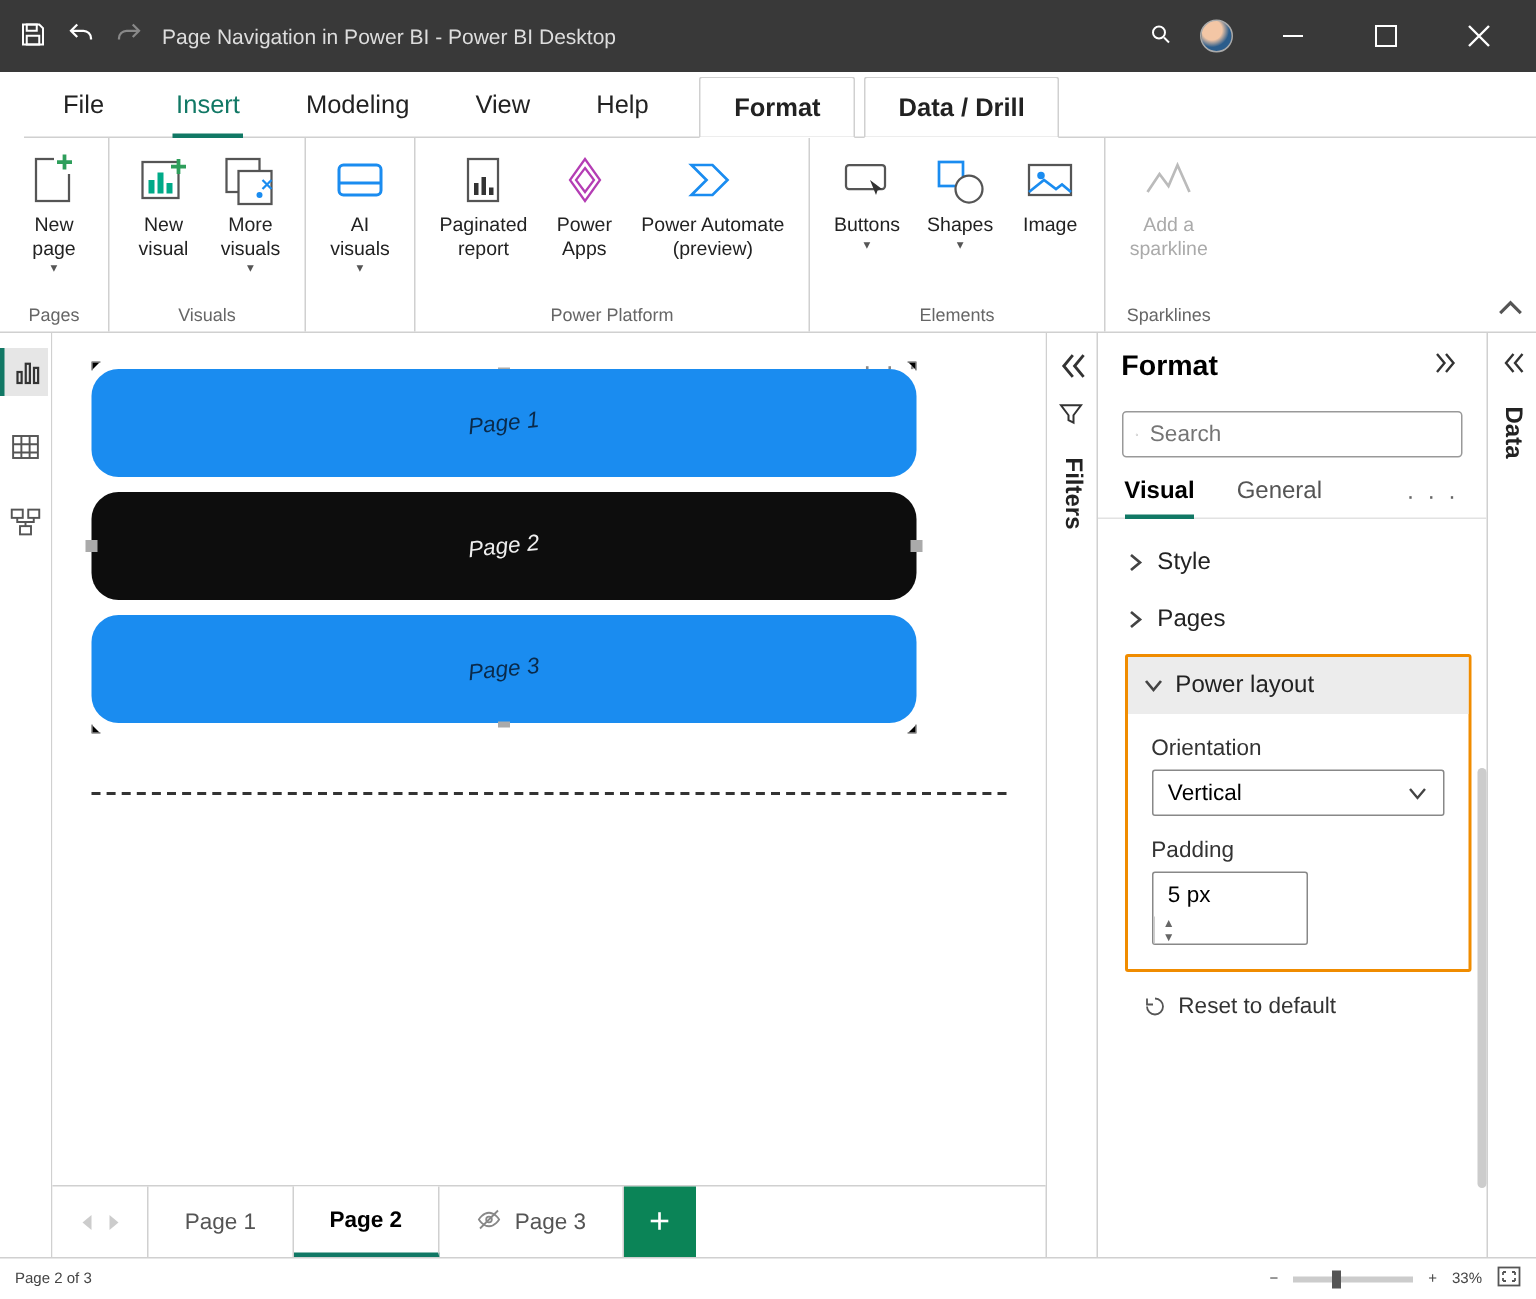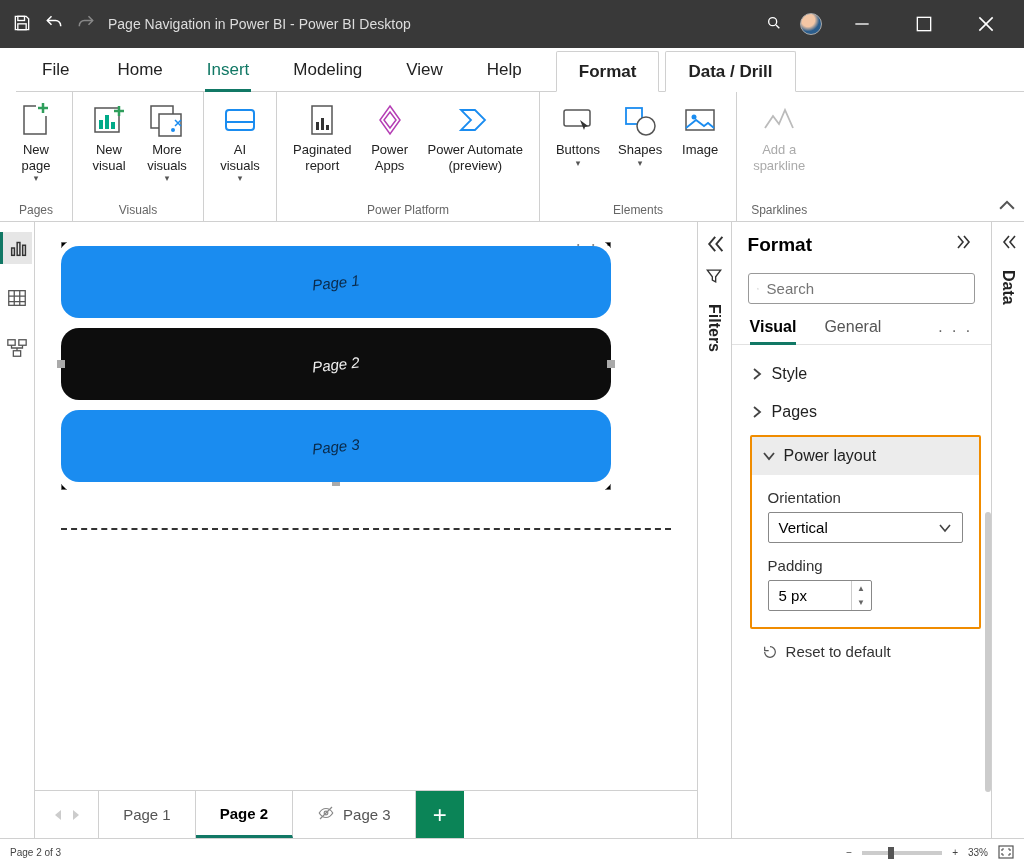--- a/index.html
+++ b/index.html
@@ -70,21 +70,21 @@
   .subtabs .stab.active::after { content:""; position:absolute; left:0; right:0; bottom:-1px; height:3px; background:#117865; }
   .subtabs .more { margin-left:auto; color:#666; letter-spacing:2px; font-size:16px; cursor:pointer;}
   .sectionlist { flex:1; overflow:auto; padding: 10px 2px 10px 14px; }
   .section { padding: 10px 4px; font-size:16px; color:#222; display:flex; align-items:center; gap:8px; cursor:pointer; }
   .section svg { width:14px; height:14px; }
   .highlight { border:2px solid #f08c00; border-radius:2px; margin:4px 8px 4px 4px; background:#fff; }
   .highlight .section { background:#ececec; padding:10px; margin:-0px; font-weight:400; }
   .hgbody { padding: 10px 16px 16px; }
   .flabel { font-size:15px; color:#333; margin-bottom:6px; margin-top:4px; }
   .fselect { border:1px solid #888; border-radius:2px; padding:6px 10px; display:flex; justify-content:space-between; align-items:center; font-size:15px; cursor:pointer; background:#fff; }
-  .fspin { border:1px solid #888; border-radius:2px; display:flex; width:104px; background:#fff; }
+  .fspin { border:1px solid #888; border-radius:2px; display:flex; width:104px; background:#fff;flex-direction:column; }
   .fspin .val { padding:6px 10px; font-size:15px; flex:1; }
   .fspin .spinbtns { width:20px; border-left:1px solid #ccc; display:flex; flex-direction:column; }
   .fspin .spinbtns div { flex:1; display:flex; align-items:center; justify-content:center; font-size:8px; color:#666; cursor:pointer;}
   .reset { padding: 10px 16px; display:flex; align-items:center; gap:8px; color:#333; cursor:pointer; font-size:15px;}
   .vscroll { position:absolute; right:0; top:290px; width:6px; height:280px; background:#ccc; border-radius:3px; }
   
   .datarail { width: 44px; border-left:1px solid #d0d0d0; padding:10px 4px; display:flex; flex-direction:column; align-items:center; gap:8px; }
   
   .statusbar { height:28px; border-top:1px solid #d0d0d0; display:flex; align-items:center; padding:0 10px; font-size:10px; color:#444; }
   .statusbar .right { margin-left:auto; display:flex; align-items:center; gap:10px; }
@@ -130,21 +130,20 @@
     <div class="winbtn">
         <svg viewBox="0 0 12 12" stroke="#fff" stroke-width="1.2">
           <path d="M1 1l10 10M11 1L1 11"></path>
         </svg>
       </div>
   </div>
 </div>
 
 <div class="maintabs">
   <div class="tab file">File</div>
-  <div class="tab">Home</div>
   <div class="tab active">Insert</div>
   <div class="tab">Modeling</div>
   <div class="tab">View</div>
   <div class="tab">Help</div>
   <div style="width:12px"></div>
   <div class="tab contextual">Format</div>
   <div class="tab contextual">Data / Drill</div>
 </div>
 
 <div class="ribbon">

